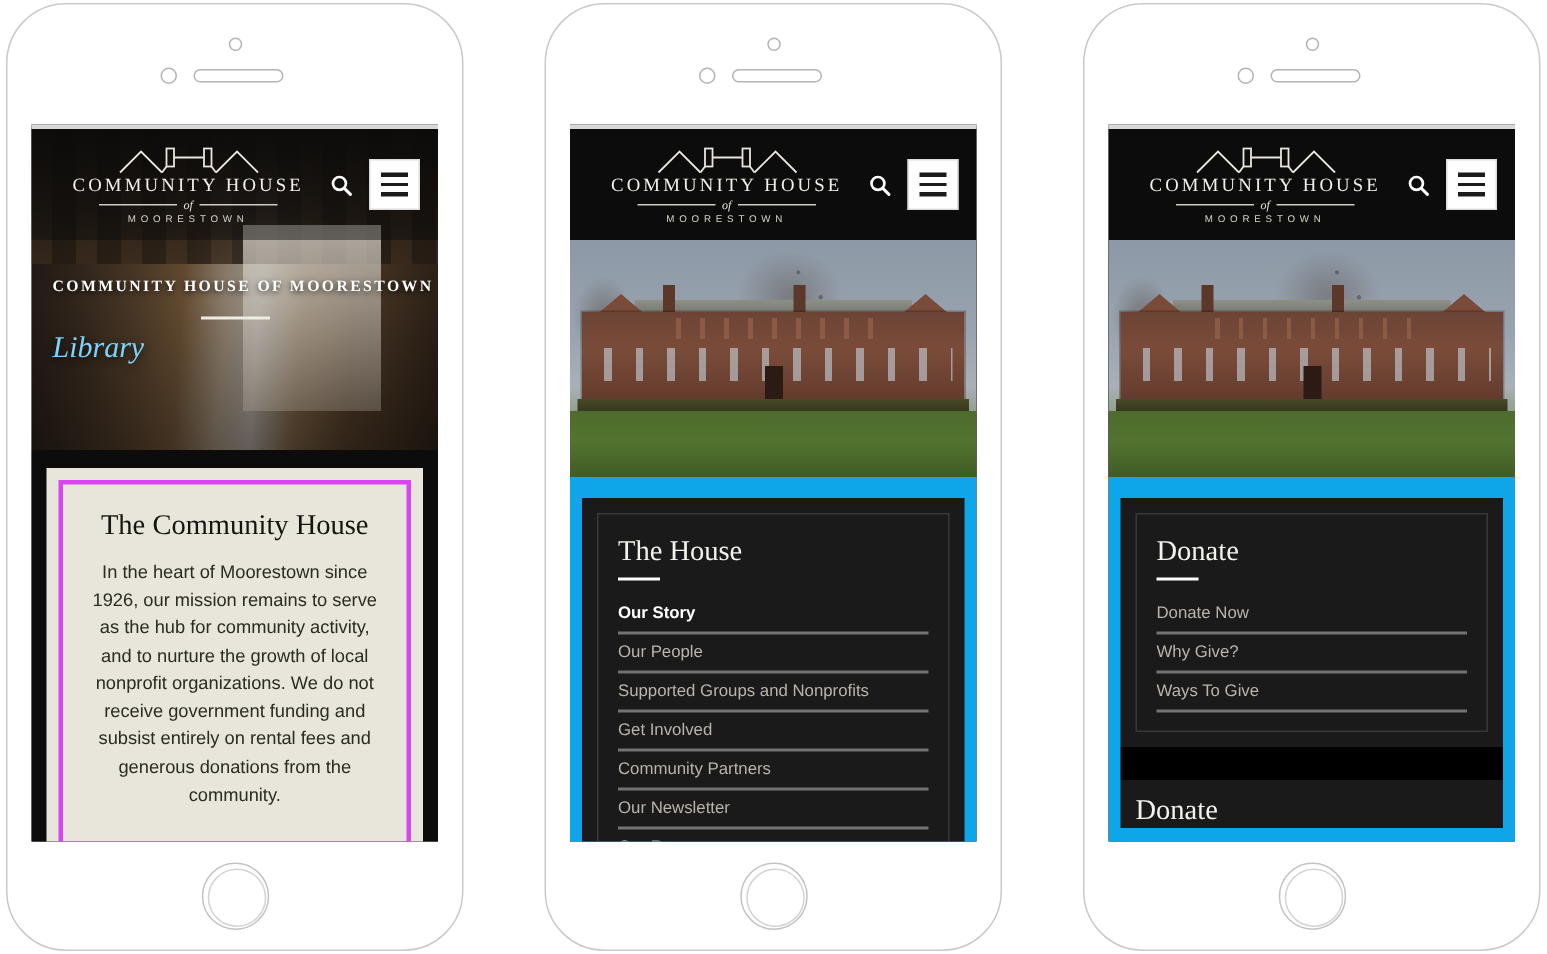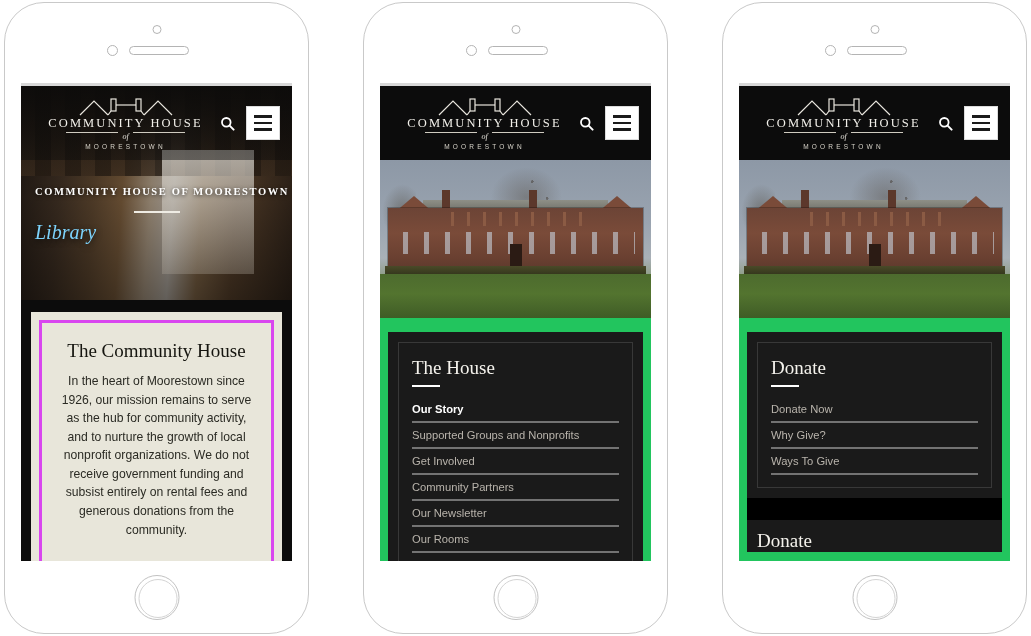--- a/index.html
+++ b/index.html
@@ -111,21 +111,21 @@
     font-family: "Liberation Serif", serif;
     color: #f2f0ea;
     font-size: 12.5px;
     letter-spacing: 2.1px;
     text-align: center;
     white-space: nowrap;
     line-height: 1.1;
   }
   .logo-rule {
     display: flex;
-    align-items: flex-start;
+    align-items: center;
     justify-content: center;
     gap: 4px;
     margin-top: 1px;
   }
   .logo-rule i {
     display: block;
     height: 1px;
     width: 52px;
     background: #cfcbc0;
   }
@@ -324,21 +324,21 @@
   }
   .lawn {
     position: absolute;
     left: 0; right: 0;
     top: 114px; bottom: 0;
     background: linear-gradient(180deg,#4d6b2e 0%, #53742f 45%, #3f5c26 100%);
   }
 
   
   .page-body {
-    background: #22c55e;
+    background: #0ea5e9;
     padding: 14px 8px;
   }
   .panel {
     background: #1a1a1a;
     padding: 10px;
   }
   .panel-inner {
     border: 1px solid #383838;
     padding: 14px 13px 12px;
   }
@@ -542,20 +542,23 @@
       <div class="page-body">
         <div class="panel">
           <div class="panel-inner">
             <h2 class="panel-title">The House</h2>
             <div class="panel-rule"></div>
             <ul class="menu-list">
               <li>
                   <a class="active" href="#">Our Story</a>
                 </li>
               <li>
+                  <a href="#">Our People</a>
+                </li>
+              <li>
                   <a href="#">Supported Groups and Nonprofits</a>
                 </li>
               <li>
                   <a href="#">Get Involved</a>
                 </li>
               <li>
                   <a href="#">Community Partners</a>
                 </li>
               <li>
                   <a href="#">Our Newsletter</a>

